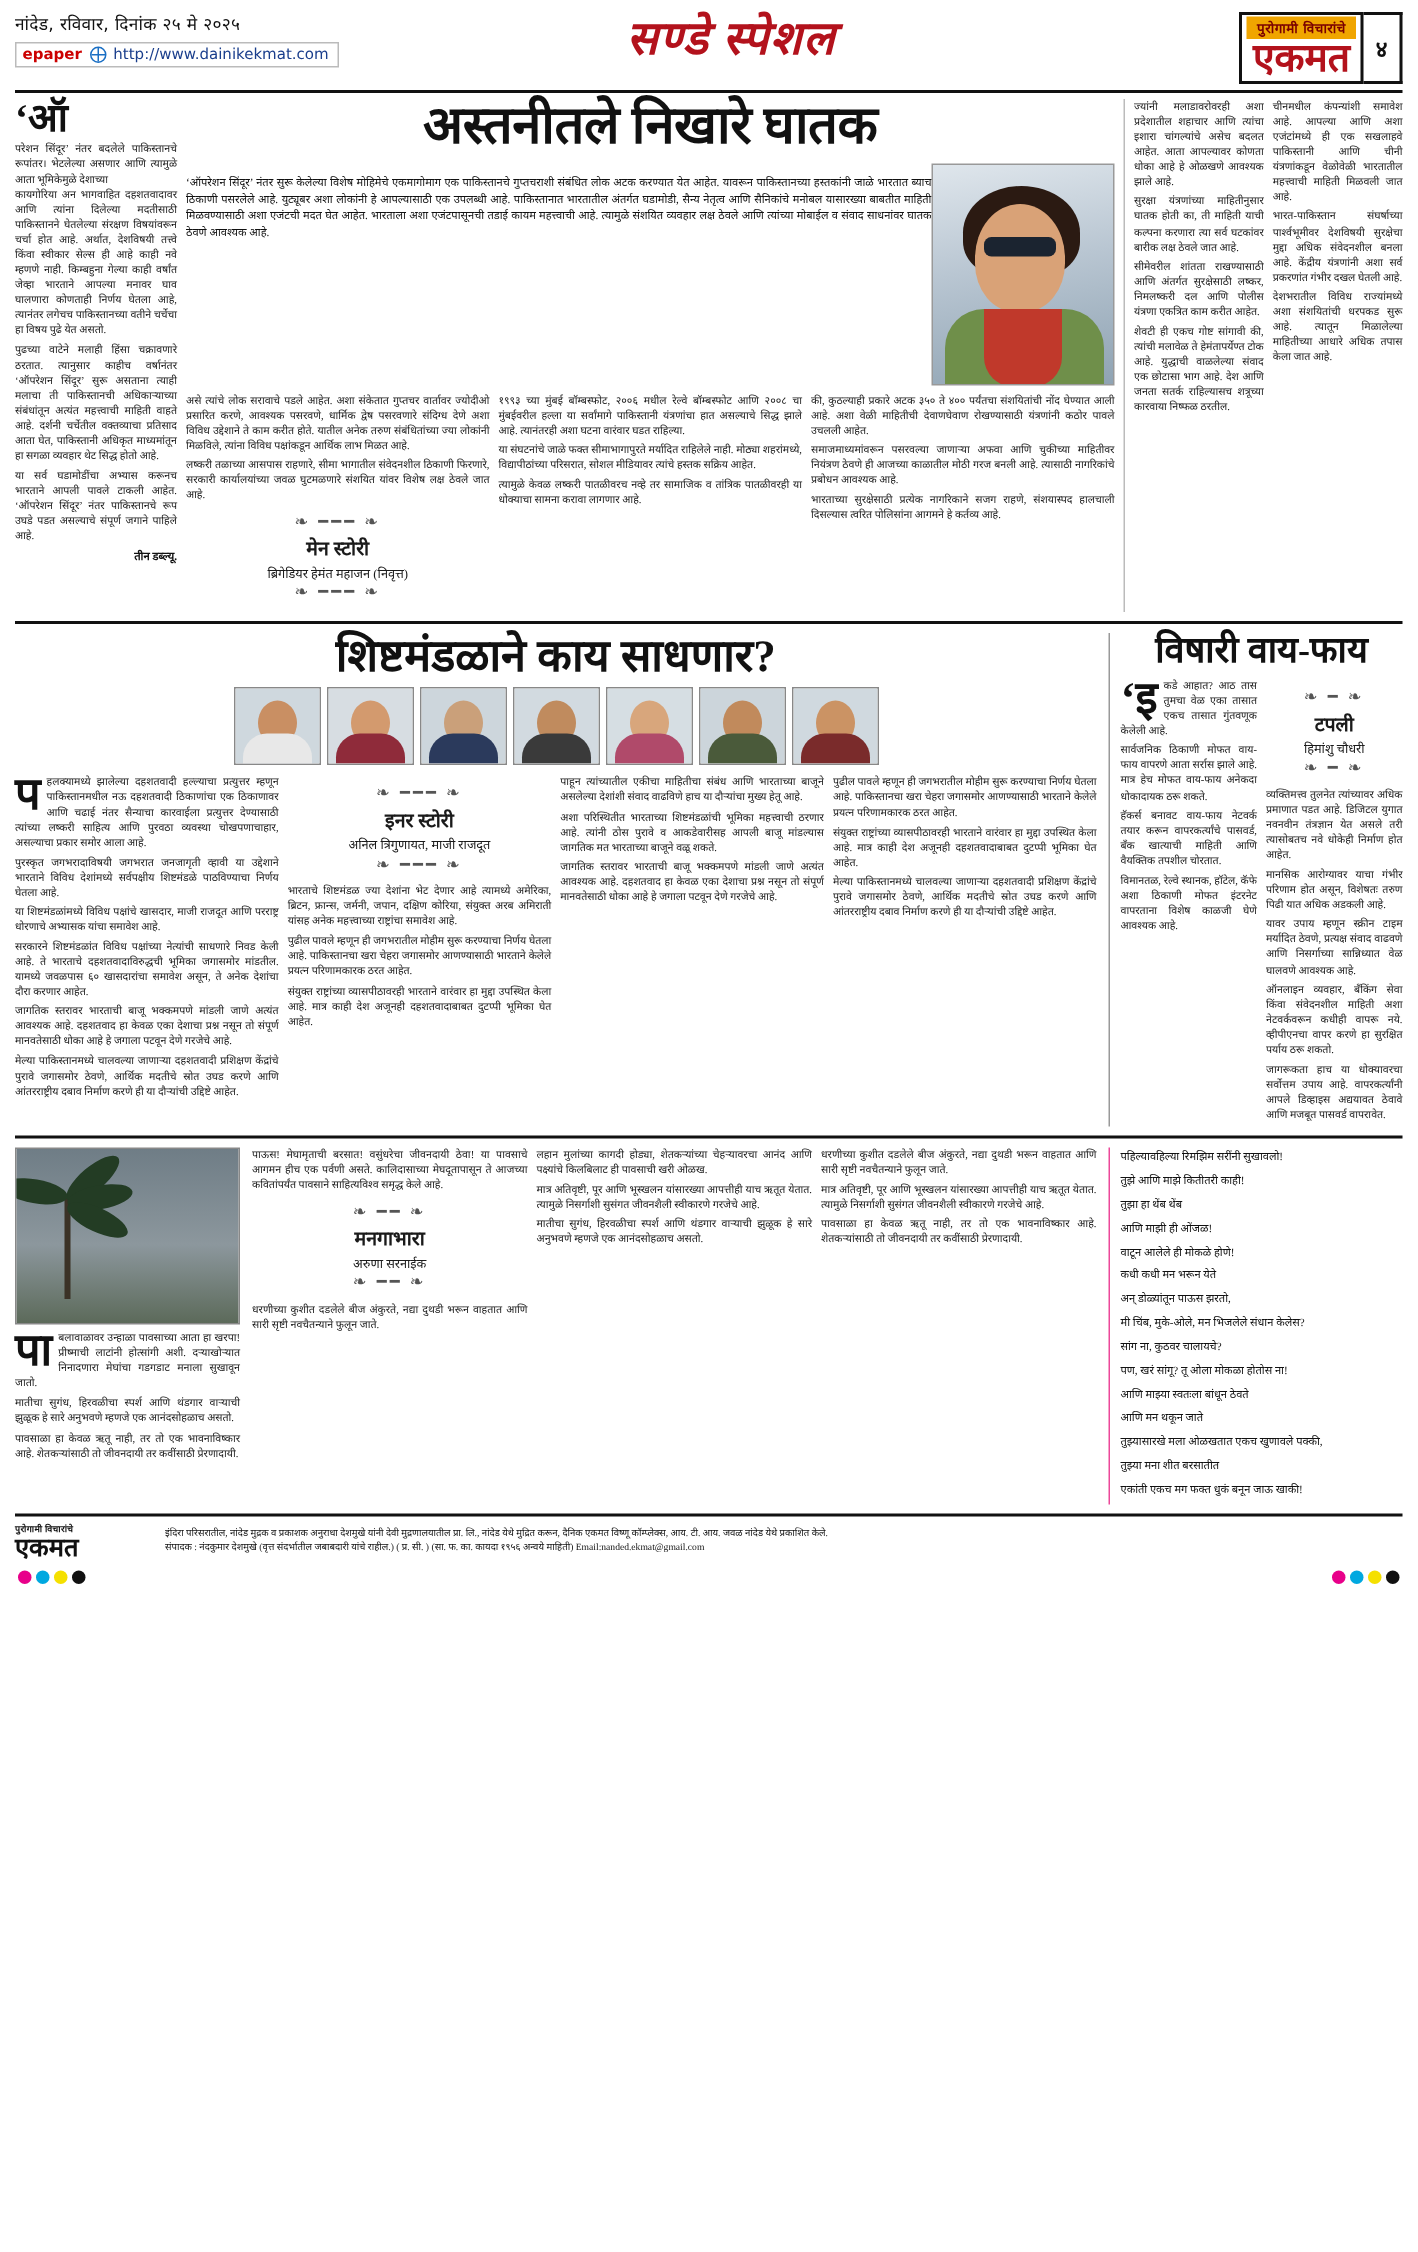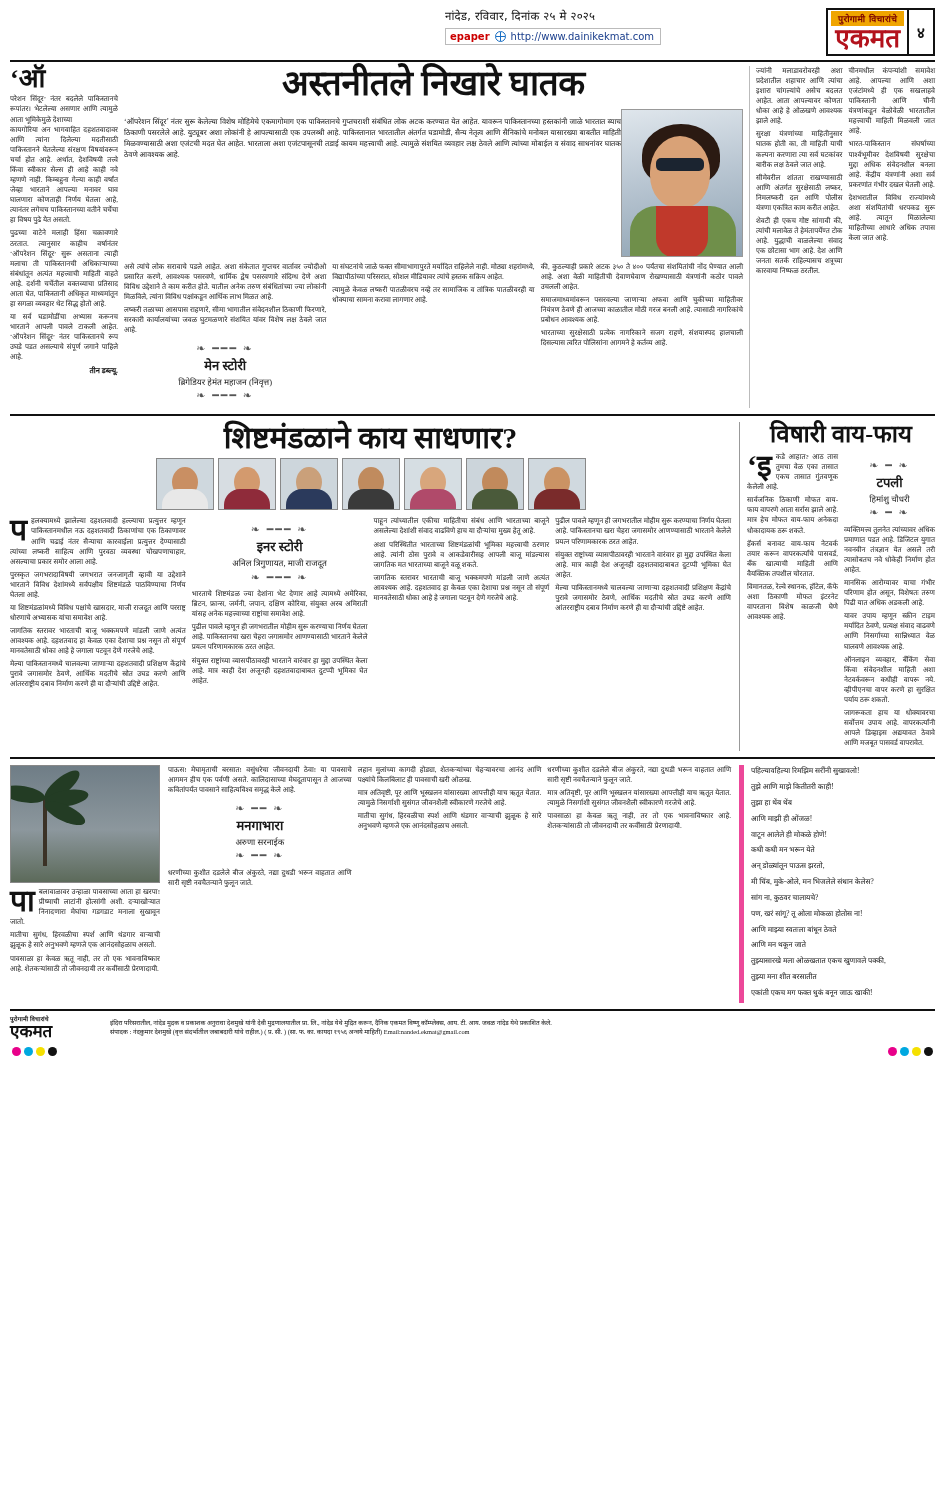--- a/index.html
+++ b/index.html
@@ -9,21 +9,21 @@
     background: #ffffff;
     font-family: "Liberation Serif", serif;
     color: #111;
     position: relative;
     overflow: hidden;
   }
   .page { width:945px; height:1501px; position:relative; padding:8px 10px; }
 
   
   .masthead {
-    display:flex; align-items:flex-start; justify-content:flex-end;
+    display:flex; align-items:flex-start; justify-content:center;
     border-bottom: 2px solid #111; padding-bottom:4px; margin-bottom:4px;
   }
   .mh-left { width:260px; }
   .mh-date { font-size:11.5px; font-family:"DejaVu Sans", sans-serif; color:#111; letter-spacing:.2px; }
   .epaper-bar {
     margin-top:5px; display:inline-flex; align-items:center; gap:5px;
     border:1px solid #bbb; background:#fff; padding:2px 6px 2px 4px; font-size:10px;
     font-family:"DejaVu Sans", sans-serif;
   }
   .epaper-bar .ep-label { color:#c00; font-weight:bold; }
@@ -129,21 +129,21 @@
   .f-head { position:absolute; left:50%; transform:translateX(-50%); top:8px; width:26px; height:30px; border-radius:50%; }
   .f-body { position:absolute; left:50%; transform:translateX(-50%); bottom:0; width:46px; height:20px; border-radius:16px 16px 0 0; }
 
   .sec2cols { display:flex; gap:6px; }
   .sec2cols > div { flex:1; }
 
   
   .sec3 { display:flex; gap:8px; padding-top:6px; }
   .s3-left { width:150px; }
   .s3-mid { flex:1; }
-  .s3-right { width:196px; border-left:5px solid #ec4899; padding-left:7px; }
+  .s3-right { width:196px; border-left:1px solid #ec4899; padding-left:7px; }
 
   .photo-rain {
     width:100%; height:118px; border:1px solid #888; position:relative; overflow:hidden;
     background:linear-gradient(180deg,#6f7d86 0%,#8c979d 55%,#5c6a5a 100%);
   }
   .pr-trunk { position:absolute; left:32px; top:30px; width:4px; height:70px; background:#3b3226; }
   .pr-leaf {
     position:absolute; width:44px; height:16px; border-radius:50%;
     background:#233c24; transform-origin:left center;
   }
@@ -171,20 +171,23 @@
 
   <div class="masthead">
     <div class="mh-left">
       <div class="mh-date">नांदेड, रविवार, दिनांक २५ मे २०२५</div>
       <div class="epaper-bar">
         <span class="ep-label">epaper</span>
         <span class="globe"></span>
         <span class="ep-url">http://www.dainikekmat.com</span>
       </div>
     </div>
+    <div class="mh-center">
+      <div class="sunday-special">सण्डे स्पेशल</div>
+    </div>
     <div class="mh-right">
       <div class="logo-box">
         <div class="logo-tag">पुरोगामी विचारांचे</div>
         <div class="logo-name">एकमत</div>
       </div>
       <div class="pageno">४</div>
     </div>
   </div>
 
   <div class="sec1">
@@ -221,20 +224,21 @@
           <p>असे त्यांचे लोक सरावाचे पडले आहेत. अशा संकेतात गुप्तचर वार्तावर ज्योदीओ प्रसारित करणे, आवश्यक पसरवणे, धार्मिक द्वेष पसरवणारे संदिग्ध देणे अशा विविध उद्देशाने ते काम करीत होते. यातील अनेक तरुण संबंधितांच्या ज्या लोकांनी मिळविले, त्यांना विविध पक्षांकडून आर्थिक लाभ मिळत आहे.</p>
           <p>लष्करी तळाच्या आसपास राहणारे, सीमा भागातील संवेदनशील ठिकाणी फिरणारे, सरकारी कार्यालयांच्या जवळ घुटमळणारे संशयित यांवर विशेष लक्ष ठेवले जात आहे.</p>
           <div class="story-badge">
             <div class="flourish">❧ ━━━ ❧</div>
             <div class="bt">मेन स्टोरी</div>
             <div class="by">ब्रिगेडियर हेमंत महाजन (निवृत्त)</div>
             <div class="flourish">❧ ━━━ ❧</div>
           </div>
         </div>
         <div class="col-text">
+          <p>१९९३ च्या मुंबई बॉम्बस्फोट, २००६ मधील रेल्वे बॉम्बस्फोट आणि २००८ चा मुंबईवरील हल्ला या सर्वांमागे पाकिस्तानी यंत्रणांचा हात असल्याचे सिद्ध झाले आहे. त्यानंतरही अशा घटना वारंवार घडत राहिल्या.</p>
           <p>या संघटनांचे जाळे फक्त सीमाभागापुरते मर्यादित राहिलेले नाही. मोठ्या शहरांमध्ये, विद्यापीठांच्या परिसरात, सोशल मीडियावर त्यांचे हस्तक सक्रिय आहेत.</p>
           <p>त्यामुळे केवळ लष्करी पातळीवरच नव्हे तर सामाजिक व तांत्रिक पातळीवरही या धोक्याचा सामना करावा लागणार आहे.</p>
         </div>
         <div class="col-text">
           <p>की, कुठल्याही प्रकारे अटक ३५० ते ४०० पर्यंतचा संशयितांची नोंद घेण्यात आली आहे. अशा वेळी माहितीची देवाणघेवाण रोखण्यासाठी यंत्रणांनी कठोर पावले उचलली आहेत.</p>
           <p>समाजमाध्यमांवरून पसरवल्या जाणाऱ्या अफवा आणि चुकीच्या माहितीवर नियंत्रण ठेवणे ही आजच्या काळातील मोठी गरज बनली आहे. त्यासाठी नागरिकांचे प्रबोधन आवश्यक आहे.</p>
           <p>भारताच्या सुरक्षेसाठी प्रत्येक नागरिकाने सजग राहणे, संशयास्पद हालचाली दिसल्यास त्वरित पोलिसांना आगमने हे कर्तव्य आहे.</p>
         </div>
       </div>
     </div>
@@ -297,20 +301,21 @@
             <div class="f-body" style="background:#7a2b2b"></div>
         </div>
       </div>
 
       <div class="sec2cols">
         <div class="col-text dropcap-wrap">
           <span class="dropcap">प</span>
           <p>हलक्यामध्ये झालेल्या दहशतवादी हल्ल्याचा प्रत्युत्तर म्हणून पाकिस्तानमधील नऊ दहशतवादी ठिकाणांचा एक ठिकाणावर आणि चढाई नंतर सैन्याचा कारवाईला प्रत्युत्तर देण्यासाठी त्यांच्या लष्करी साहित्य आणि पुरवठा व्यवस्था चोखपणाचाहार, असल्याचा प्रकार समोर आला आहे.</p>
           <p>पुरस्कृत जगभरादाविषयी जगभरात जनजागृती व्हावी या उद्देशाने भारताने विविध देशांमध्ये सर्वपक्षीय शिष्टमंडळे पाठविण्याचा निर्णय घेतला आहे.</p>
           <p>या शिष्टमंडळांमध्ये विविध पक्षांचे खासदार, माजी राजदूत आणि परराष्ट्र धोरणाचे अभ्यासक यांचा समावेश आहे.</p>
+          <p>सरकारने शिष्टमंडळांत विविध पक्षांच्या नेत्यांची साधणारे निवड केली आहे. ते भारताचे दहशतवादाविरुद्धची भूमिका जगासमोर मांडतील. यामध्ये जवळपास ६० खासदारांचा समावेश असून, ते अनेक देशांचा दौरा करणार आहेत.</p>
           <p>जागतिक स्तरावर भारताची बाजू भक्कमपणे मांडली जाणे अत्यंत आवश्यक आहे. दहशतवाद हा केवळ एका देशाचा प्रश्न नसून तो संपूर्ण मानवतेसाठी धोका आहे हे जगाला पटवून देणे गरजेचे आहे.</p>
           <p>मेल्या पाकिस्तानमध्ये चालवल्या जाणाऱ्या दहशतवादी प्रशिक्षण केंद्रांचे पुरावे जगासमोर ठेवणे, आर्थिक मदतीचे स्रोत उघड करणे आणि आंतरराष्ट्रीय दबाव निर्माण करणे ही या दौऱ्यांची उद्दिष्टे आहेत.</p>
         </div>
         <div class="col-text">
           <div class="story-badge">
             <div class="flourish">❧ ━━━ ❧</div>
             <div class="bt">इनर स्टोरी</div>
             <div class="by">अनिल त्रिगुणायत, माजी राजदूत</div>
             <div class="flourish">❧ ━━━ ❧</div>
           </div>

